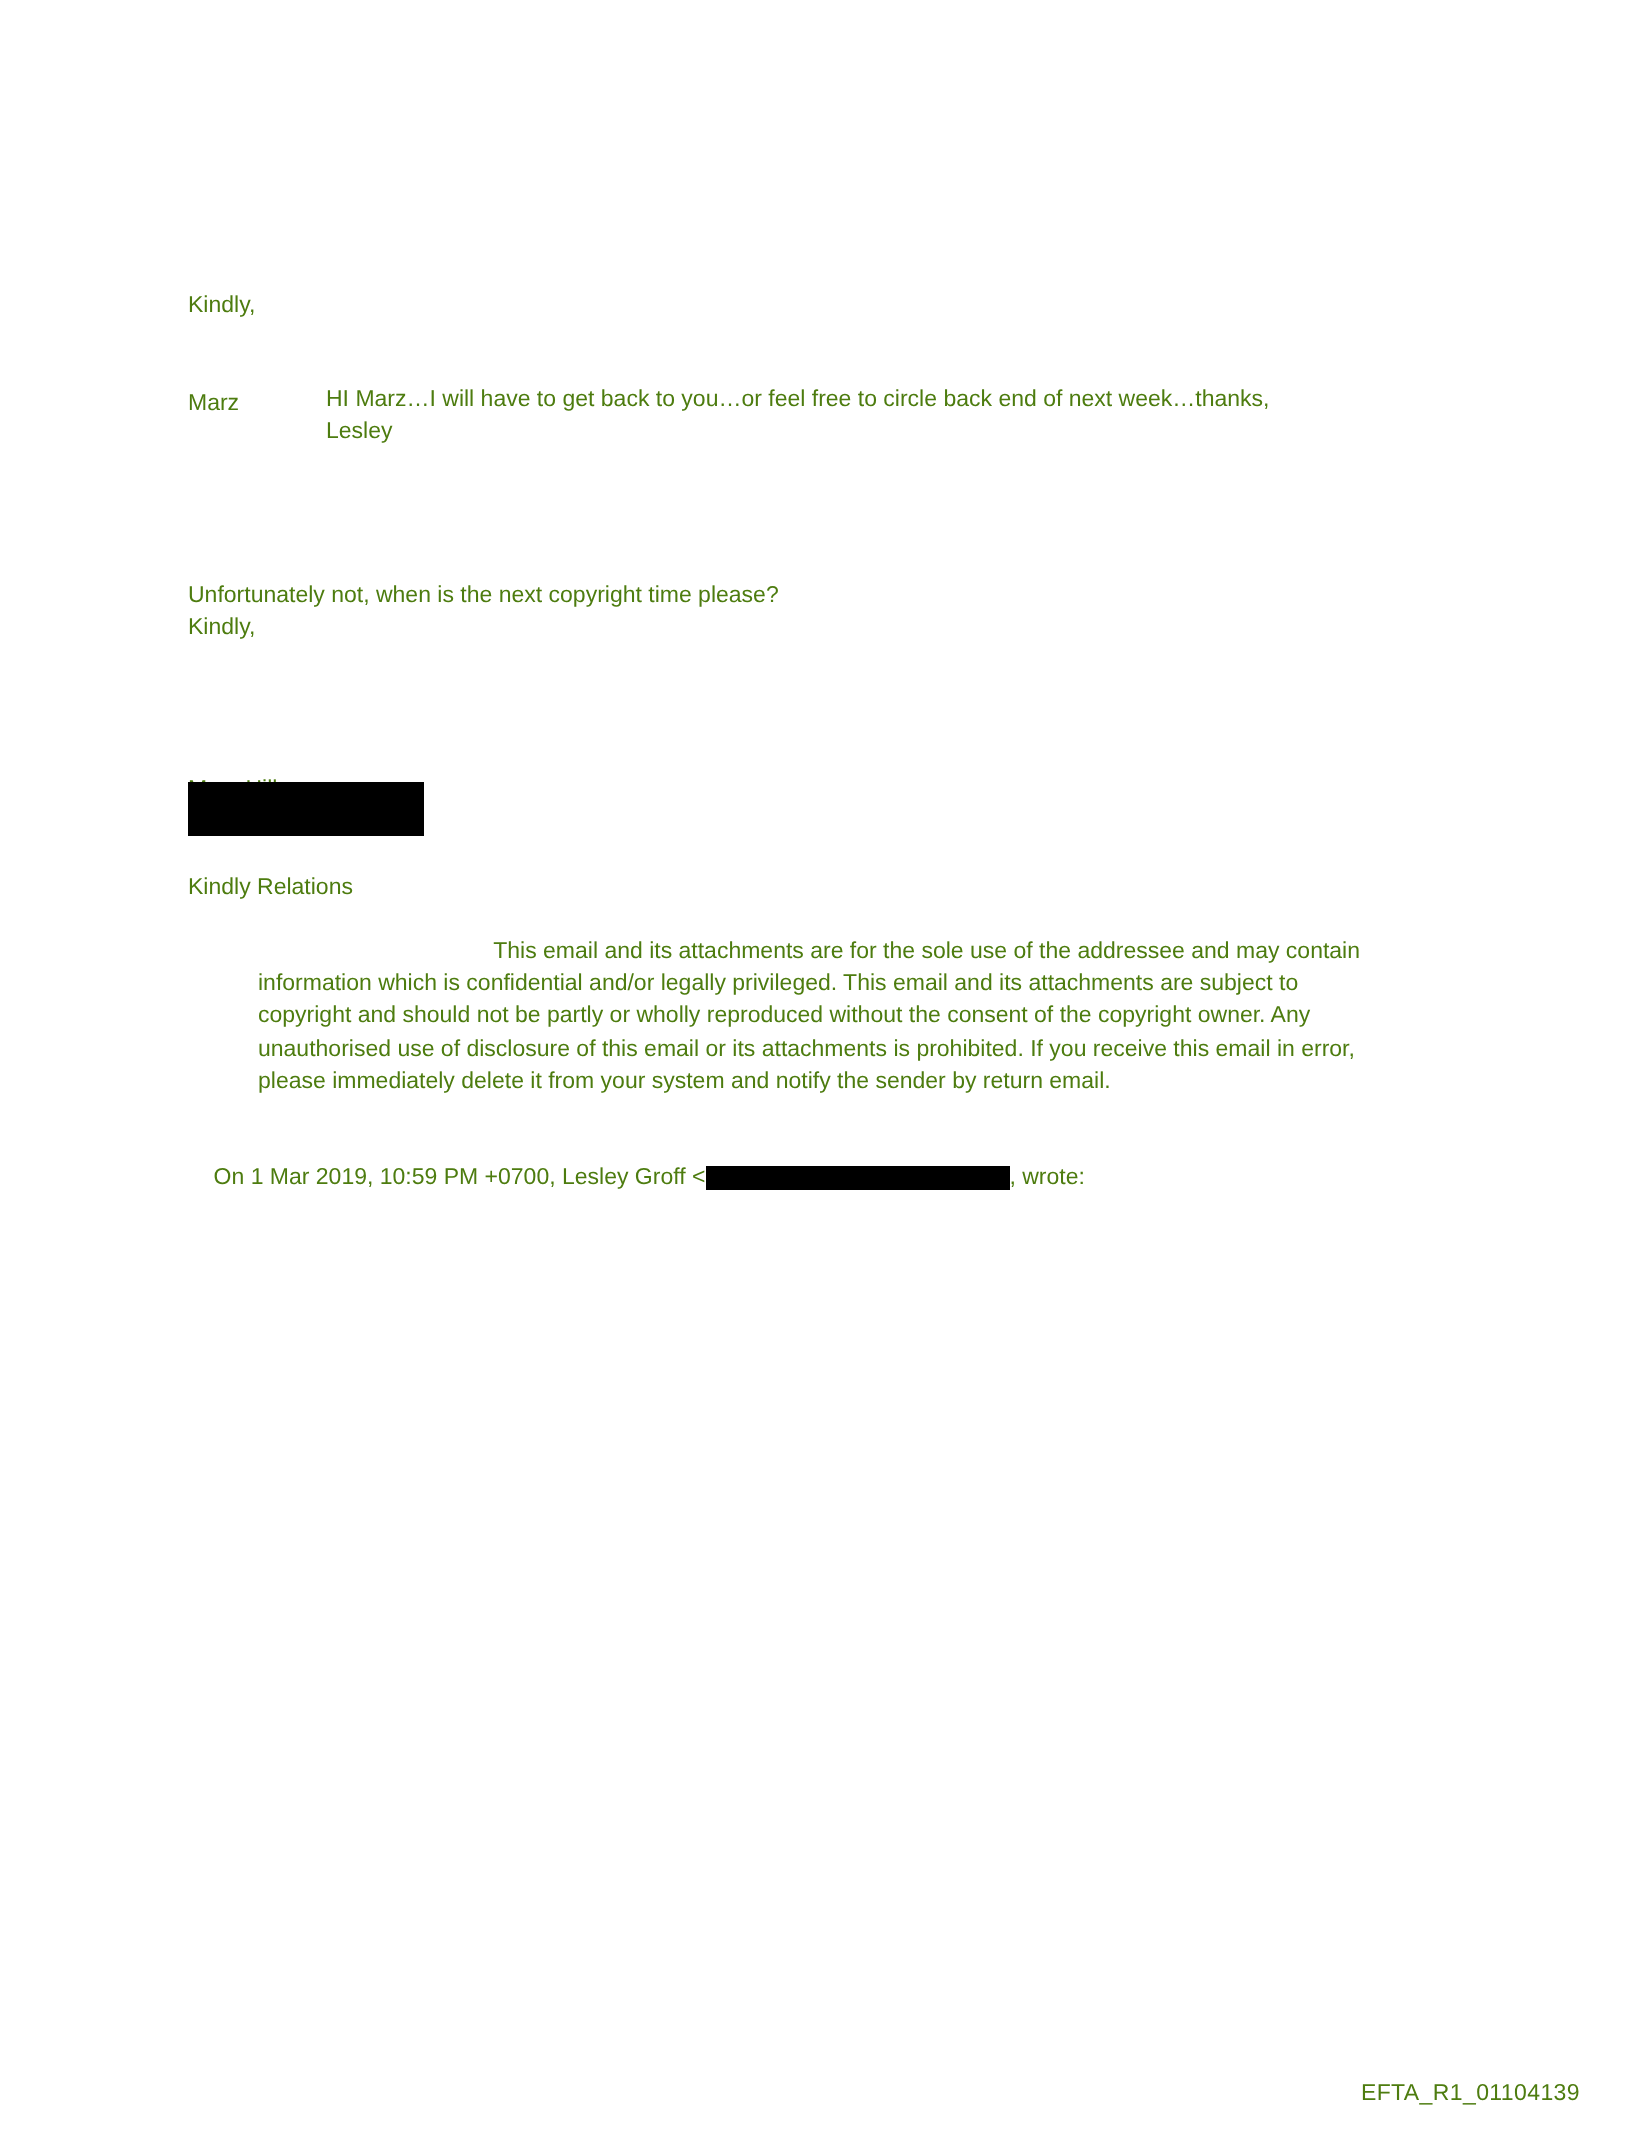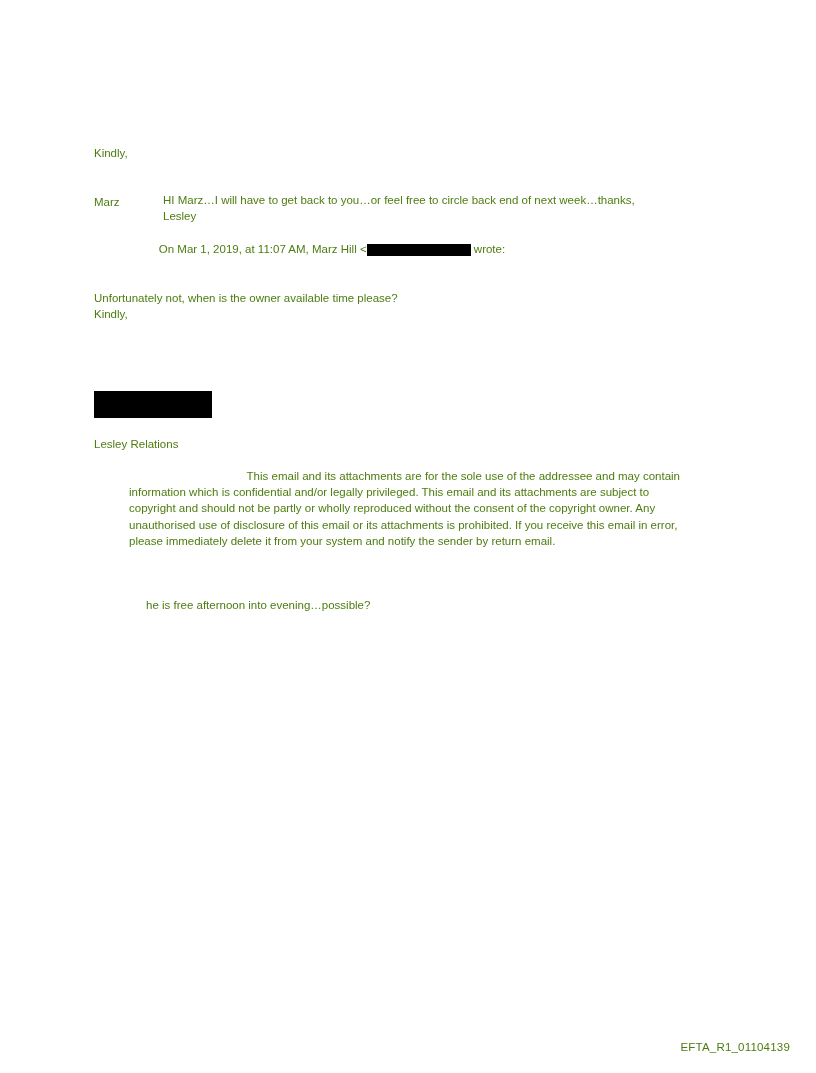--- a/index.html
+++ b/index.html
@@ -67,40 +67,39 @@
 <div class="page">
 
   <div class="block" style="left:94px; top:113px;">
     <div class="line">Kindly,</div>
     <div class="line">Marz</div>
   </div>
 
 
   <div class="block" style="left:138px; top:192px; width:495px;margin-left:25px;">HI Marz…I will have to get back to you…or feel free to circle back end of next week…thanks, Lesley</div>
 
-  <div class="block" style="left:146px; top:225px;">
-    <span>On Mar 1, 2019, at 11:07 AM, Marz Hill &lt;</span><span class="redaction" style="width:104px;"></span><span> wrote:</span>
-  </div>
 
   <div class="block" style="left:94px; top:258px;">
-    <div class="line">Unfortunately not, when is the owner available time please?</div>
+    <div class="line">Unfortunately not, when is the next copyright time please?</div>
   </div>
 
   <div class="block" style="left:94px; top:306px;">Kindly,</div>
 
   <div class="block" style="left:94px; top:355px;">
     <div class="line">Marz Hill</div>
-    <div class="line">Lesley Relations</div>
+    <div class="line">Kindly Relations</div>
   </div>
 
   <div class="sig-redaction"></div>
 
   <div class="disclaimer">
     <div class="first">This email and its attachments are for the sole use of the addressee and may contain</div>
     <div class="body">information which is confidential and/or legally privileged. This email and its attachments are subject to copyright and should not be partly or wholly reproduced without the consent of the copyright owner. Any unauthorised use of disclosure of this email or its attachments is prohibited. If you receive this email in error, please immediately delete it from your system and notify the sender by return email.</div>
   </div>
 
+  <div class="block" style="left:94px; top:565px;">
+    <span>On 1 Mar 2019, 10:59 PM +0700, Lesley Groff &lt;</span><span class="redaction" style="width:152px;"></span><span>, wrote:</span>
+  </div>
 
-  <div class="block" style="left:146px; top:597px; width:500px;">he is free afternoon into evening…possible?</div>
 
   <div class="footer-id">EFTA_R1_01104139</div>
 
 </div>
 
 </body></html>

